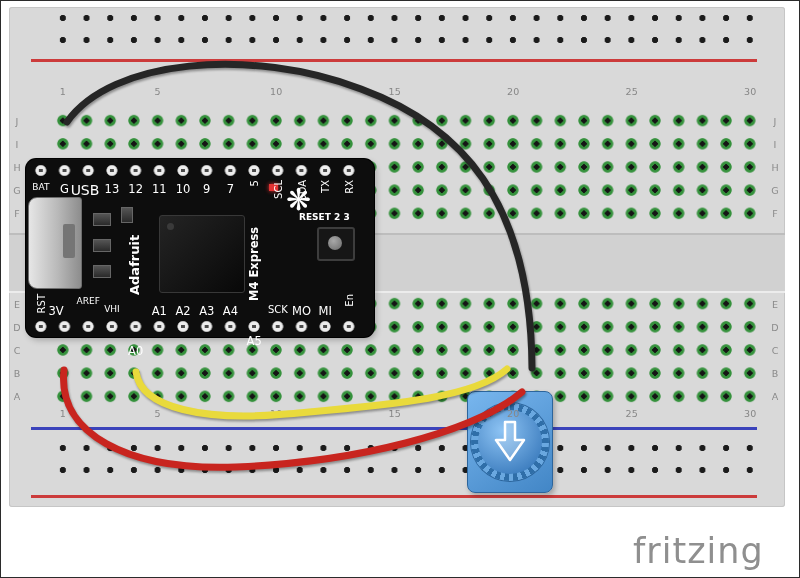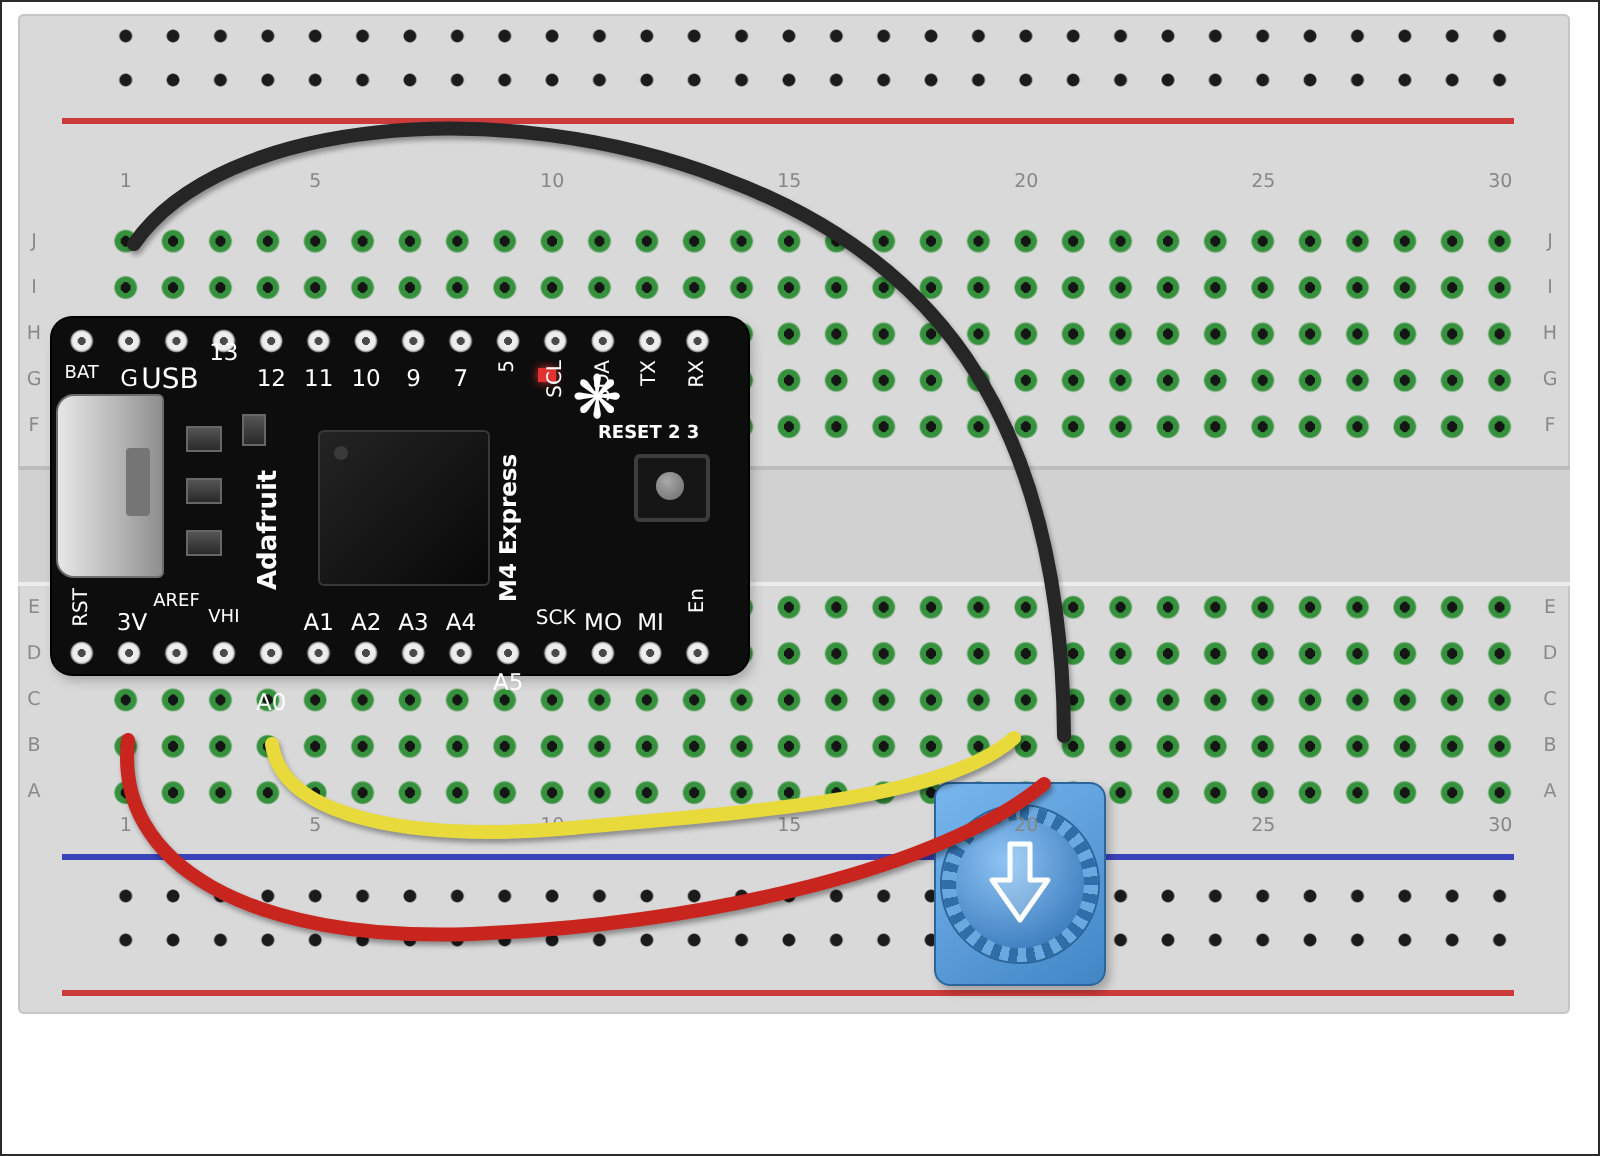--- a/index.html
+++ b/index.html
@@ -150,46 +150,47 @@
       <span class="bb-letter" style="left: 774px; top: 325.8px;">D</span>
       <span class="bb-letter" style="left: 16px; top: 349px;">C</span>
       <span class="bb-letter" style="left: 774px; top: 349px;">C</span>
       <span class="bb-letter" style="left: 16px; top: 372.2px;">B</span>
       <span class="bb-letter" style="left: 774px; top: 372.2px;">B</span>
       <span class="bb-letter" style="left: 16px; top: 395.4px;">A</span>
       <span class="bb-letter" style="left: 774px; top: 395.4px;">A</span>
       <span class="pin-label" style="left: 39.85px; top: 181px; font-size: 9px;">BAT</span>
       <span class="pin-label" style="left: 63.55px; top: 181px;">G</span>
       <span class="pin-label" style="left: 84px; top: 181px; font-size: 14px;">USB</span>
-      <span class="pin-label" style="left: 110.95px; top: 168px;">13</span>
+      <span class="pin-label" style="left: 110.95px; top: 181px;">13</span>
       <span class="pin-label" style="left: 134.65px; top: 181px;">12</span>
       <span class="pin-label" style="left: 158.35px; top: 181px;">11</span>
       <span class="pin-label" style="left: 182.05px; top: 181px;">10</span>
       <span class="pin-label" style="left: 205.75px; top: 181px;">9</span>
       <span class="pin-label" style="left: 229.45px; top: 181px;">7</span>
       <span class="pin-label vert" style="left: 253.15px; top: 179px;">5</span>
       <span class="pin-label vert" style="left: 276.85px; top: 179px;">SCL</span>
       <span class="pin-label vert" style="left: 300.55px; top: 179px;">SDA</span>
       <span class="pin-label vert" style="left: 324.25px; top: 179px;">TX</span>
       <span class="pin-label vert" style="left: 347.95px; top: 179px;">RX</span>
       <span class="pin-label vert" style="left: 39.85px; top: 293px;">RST</span>
-      <span class="pin-label" style="left: 65px; top: 303px;">3V</span>
+      <span class="pin-label" style="left: 55px; top: 303px;">3V</span>
       <span class="pin-label" style="left: 87.25px; top: 295px; font-size: 9px;">AREF</span>
       <span class="pin-label" style="left: 110.95px; top: 303px; font-size: 9px;">VHI</span>
       <span class="pin-label" style="left: 134.65px; top: 303px; margin-top: 40px;">A0</span>
       <span class="pin-label" style="left: 158.35px; top: 303px;">A1</span>
       <span class="pin-label" style="left: 182.05px; top: 303px;">A2</span>
       <span class="pin-label" style="left: 205.75px; top: 303px;">A3</span>
       <span class="pin-label" style="left: 229.45px; top: 303px;">A4</span>
       <span class="pin-label" style="left: 253.15px; top: 303px; margin-top: 30px;">A5</span>
       <span class="pin-label" style="left: 276.85px; top: 303px; font-size: 10px;">SCK</span>
       <span class="pin-label" style="left: 300.55px; top: 303px;">MO</span>
       <span class="pin-label" style="left: 324.25px; top: 303px;">MI</span>
       <span class="pin-label vert" style="left: 347.95px; top: 293px;">En</span>
     </div>
 
   <svg id="wires" width="798" height="576">
     <path class="wire" d="M66,121 C110,58 250,46 360,88 C458,124 530,198 531,367" stroke="#262626"></path>
     <path class="wire" d="M135,371 C140,408 205,420 285,413 C385,404 472,398 506,368" stroke="#e9da3c"></path>
     <path class="wire" d="M63,369 C56,432 125,470 235,466 C355,461 472,432 521,391" stroke="#c8251f"></path>
   </svg>
 
+  <div class="abs fritzing">fritzing</div>
 </div>
 
 </body></html>

